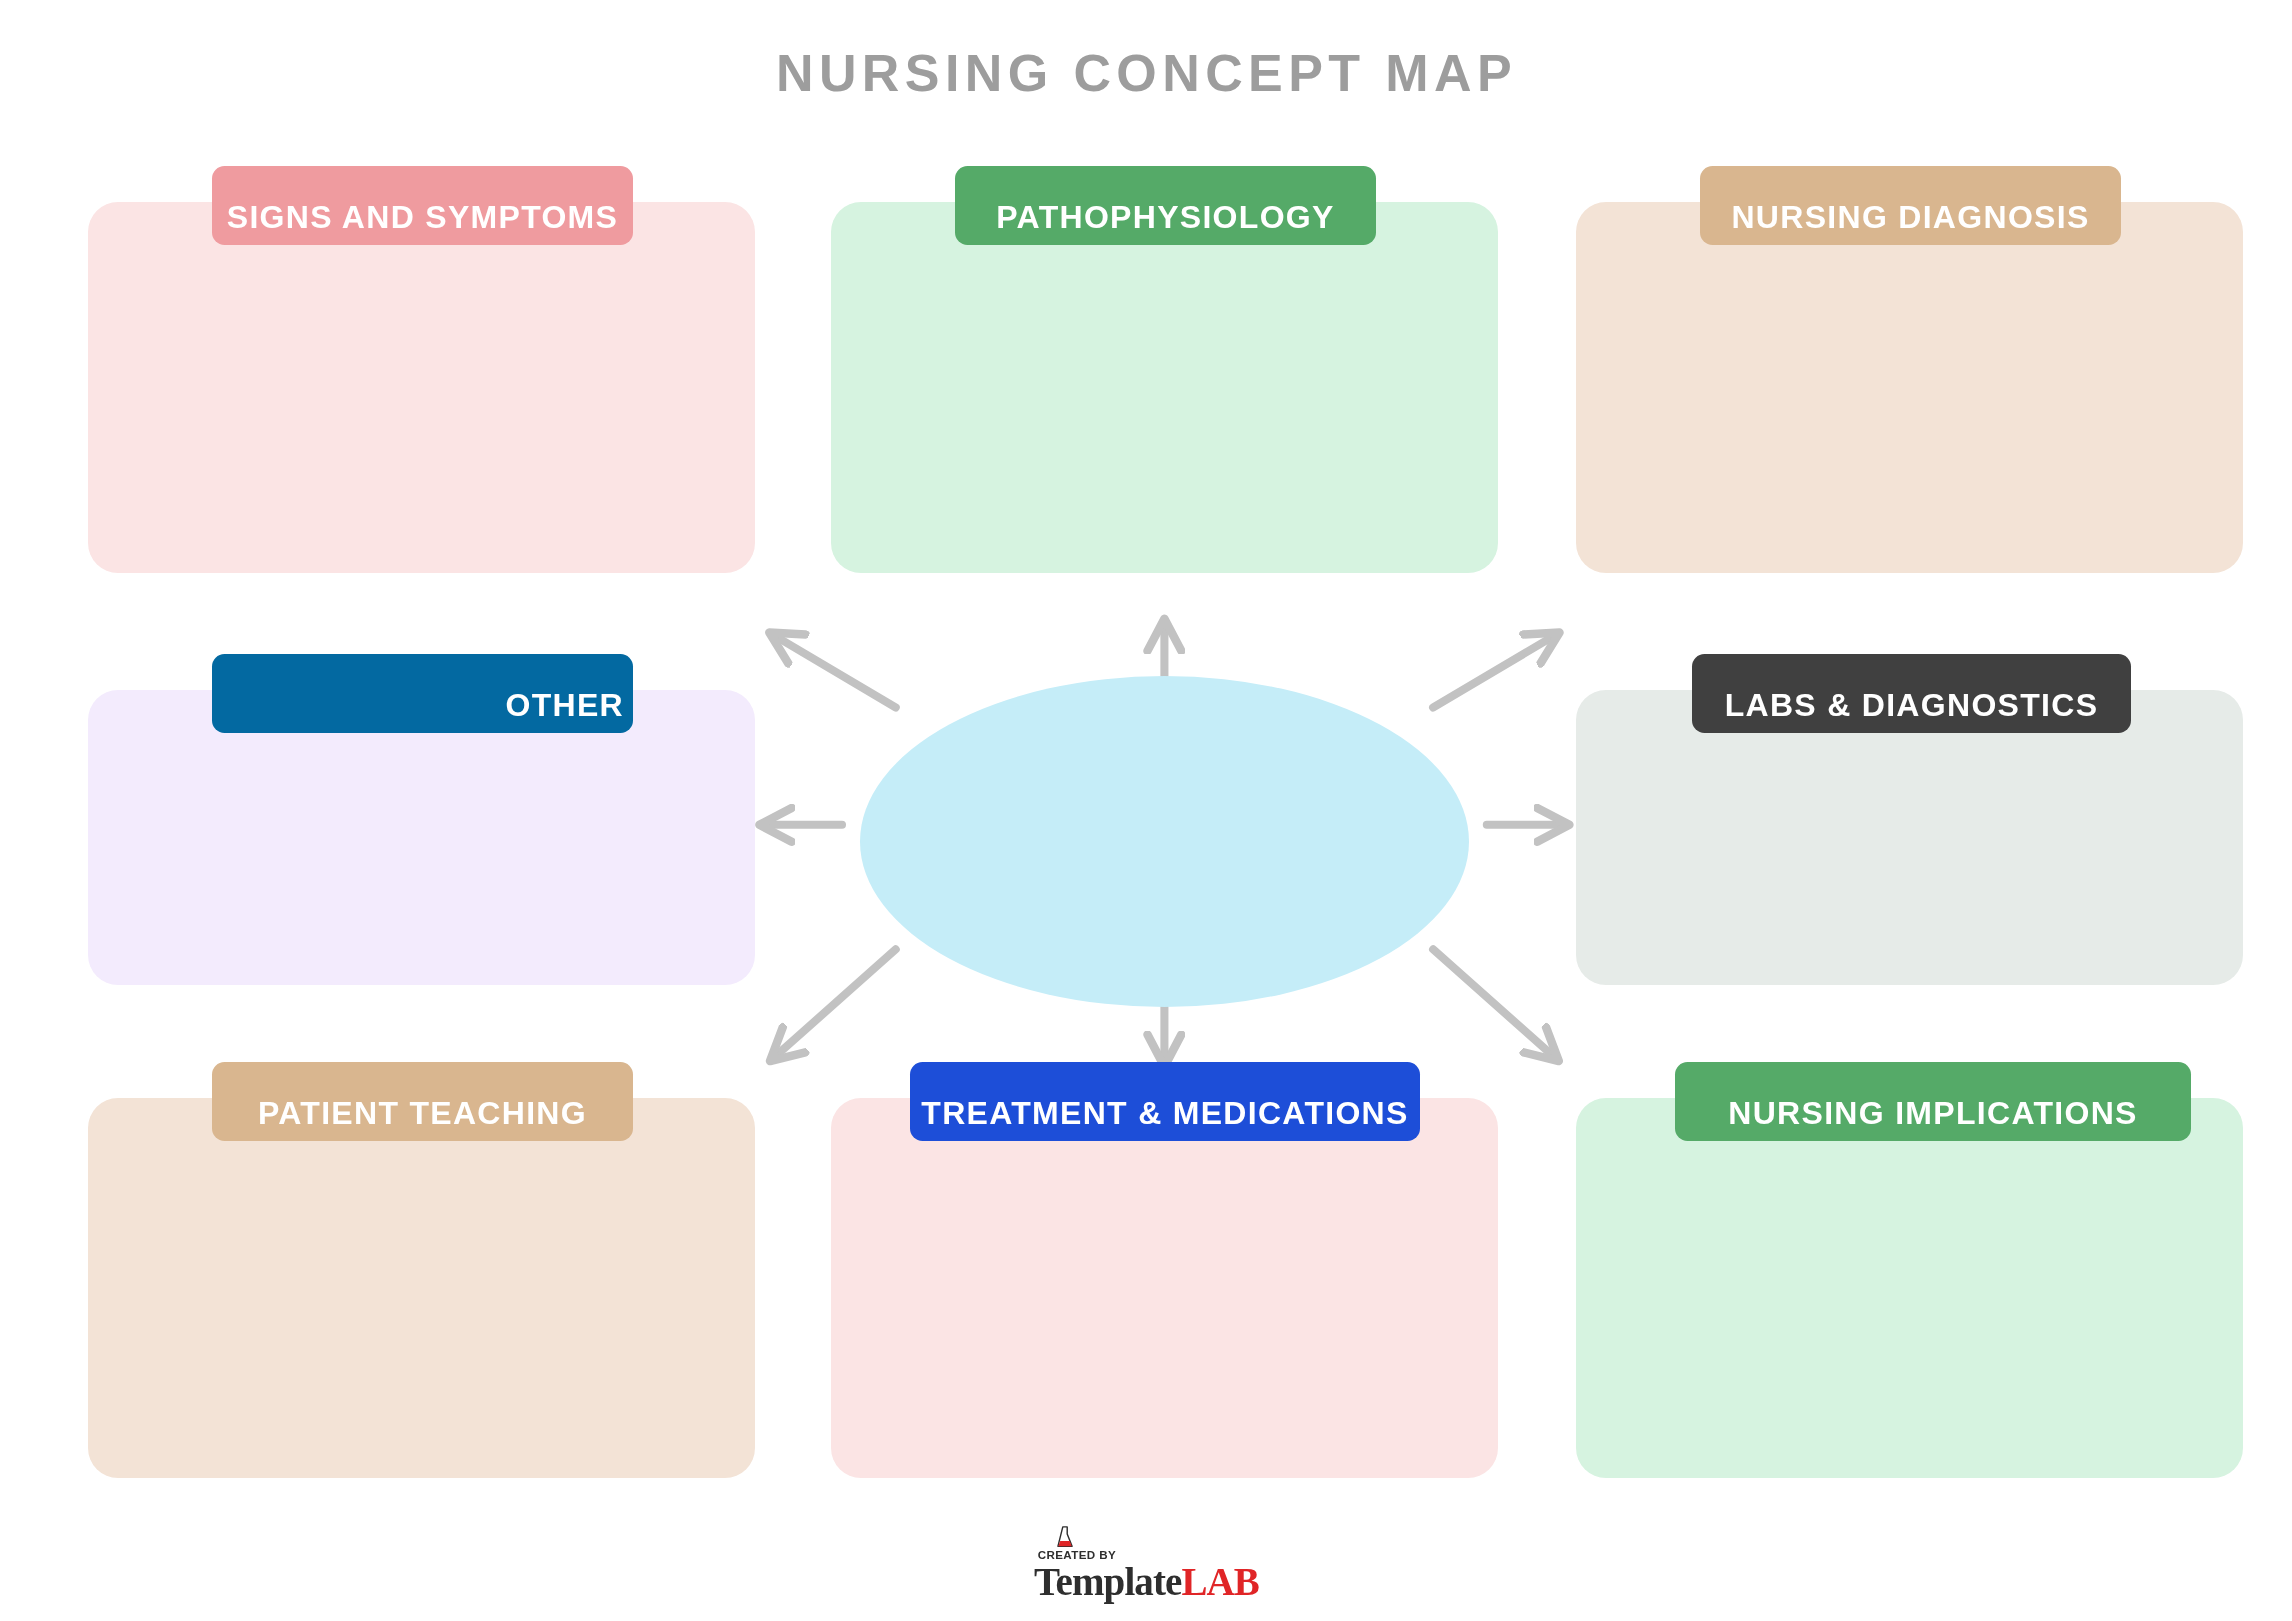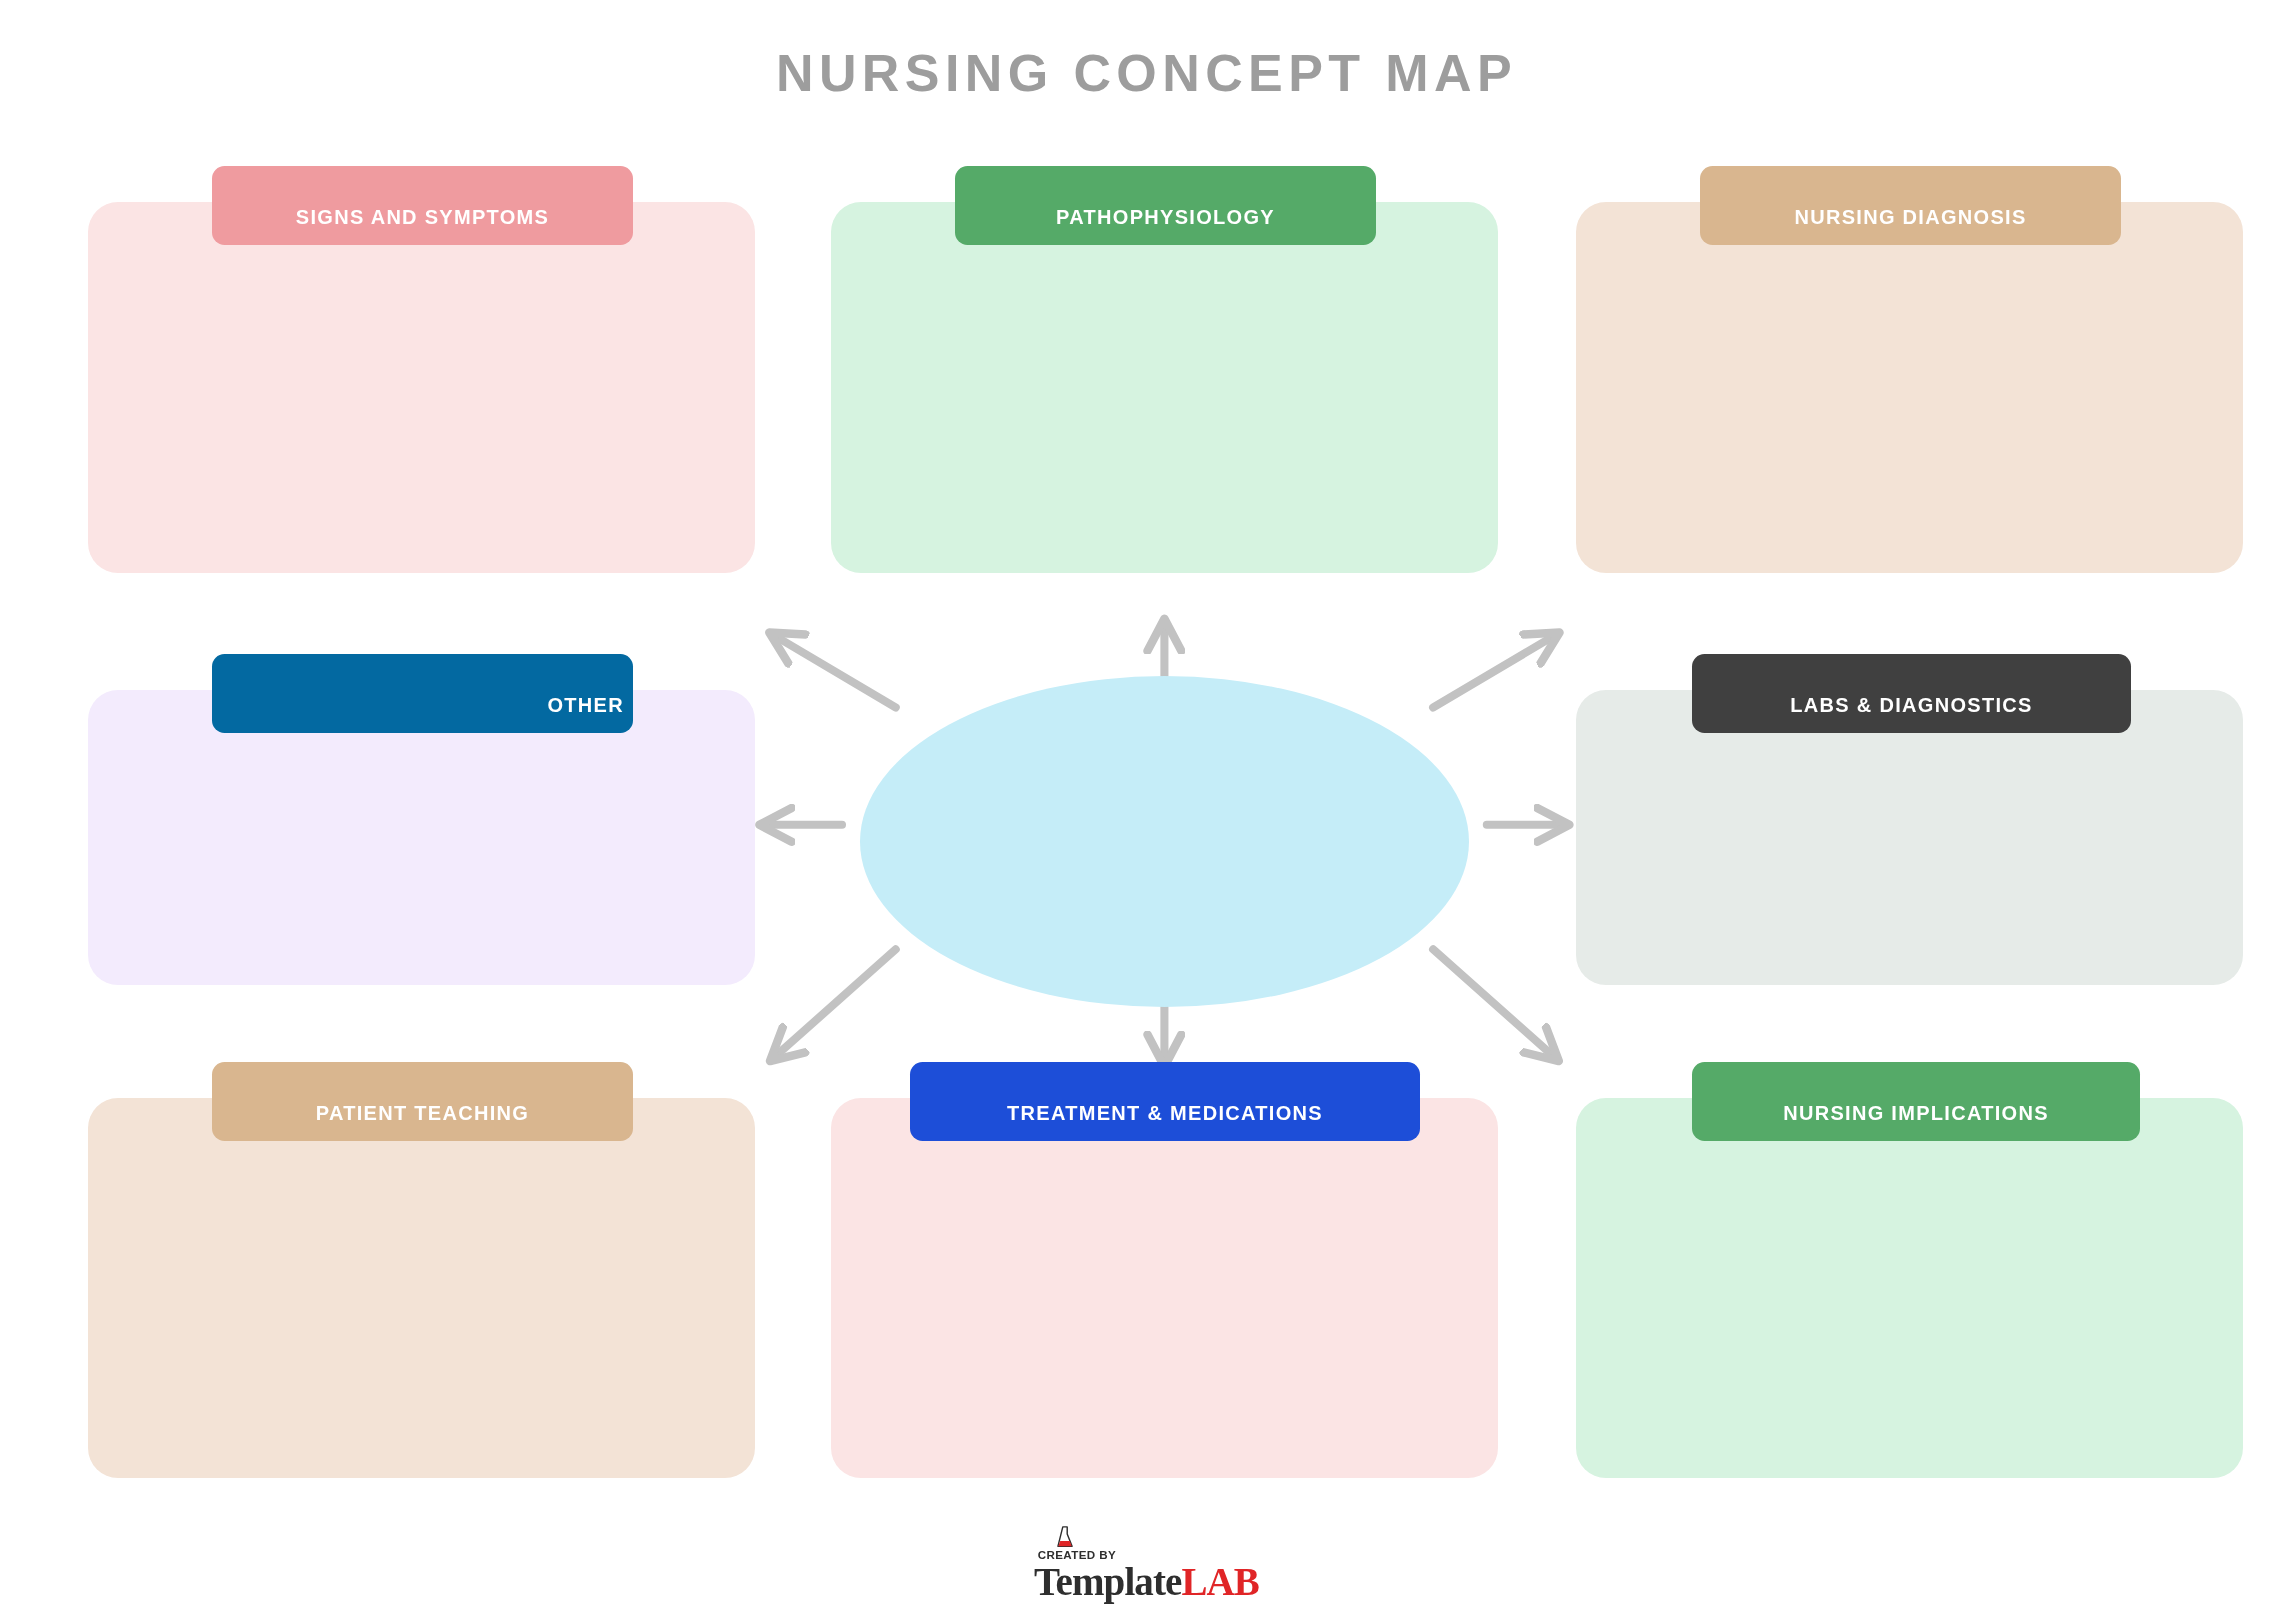--- a/index.html
+++ b/index.html
@@ -68,31 +68,31 @@
     border-radius: 12.5px;
     display: flex;
     align-items: center;
     justify-content: center;
     z-index: 4;
     box-sizing: border-box;
     padding: 0 9px;
   }
   .panel-header span {
     color: #ffffff;
-    font-size: 20px;
+    font-size: 32px;
     font-weight: bold;
     letter-spacing: 1.3px;
     white-space: nowrap;
     font-family: "Liberation Sans", sans-serif;
     margin-top: 24px;
   }
 
   
   .cell.row-2.col-1 .panel-header { left: 79px; width: 510px; }
-  .cell.row-2.col-2 .panel-header { left: 116px; width: 448px; }
+  .cell.row-2.col-2 .panel-header { left: 99px; width: 516px; }
   .cell.row-1.col-2 .panel-header { left: 116px; width: 439px; }
 
   
   .center-ellipse {
     position: absolute;
     left: 860px;
     top: 676px;
     width: 609px;
     height: 331px;
     border-radius: 50%;

